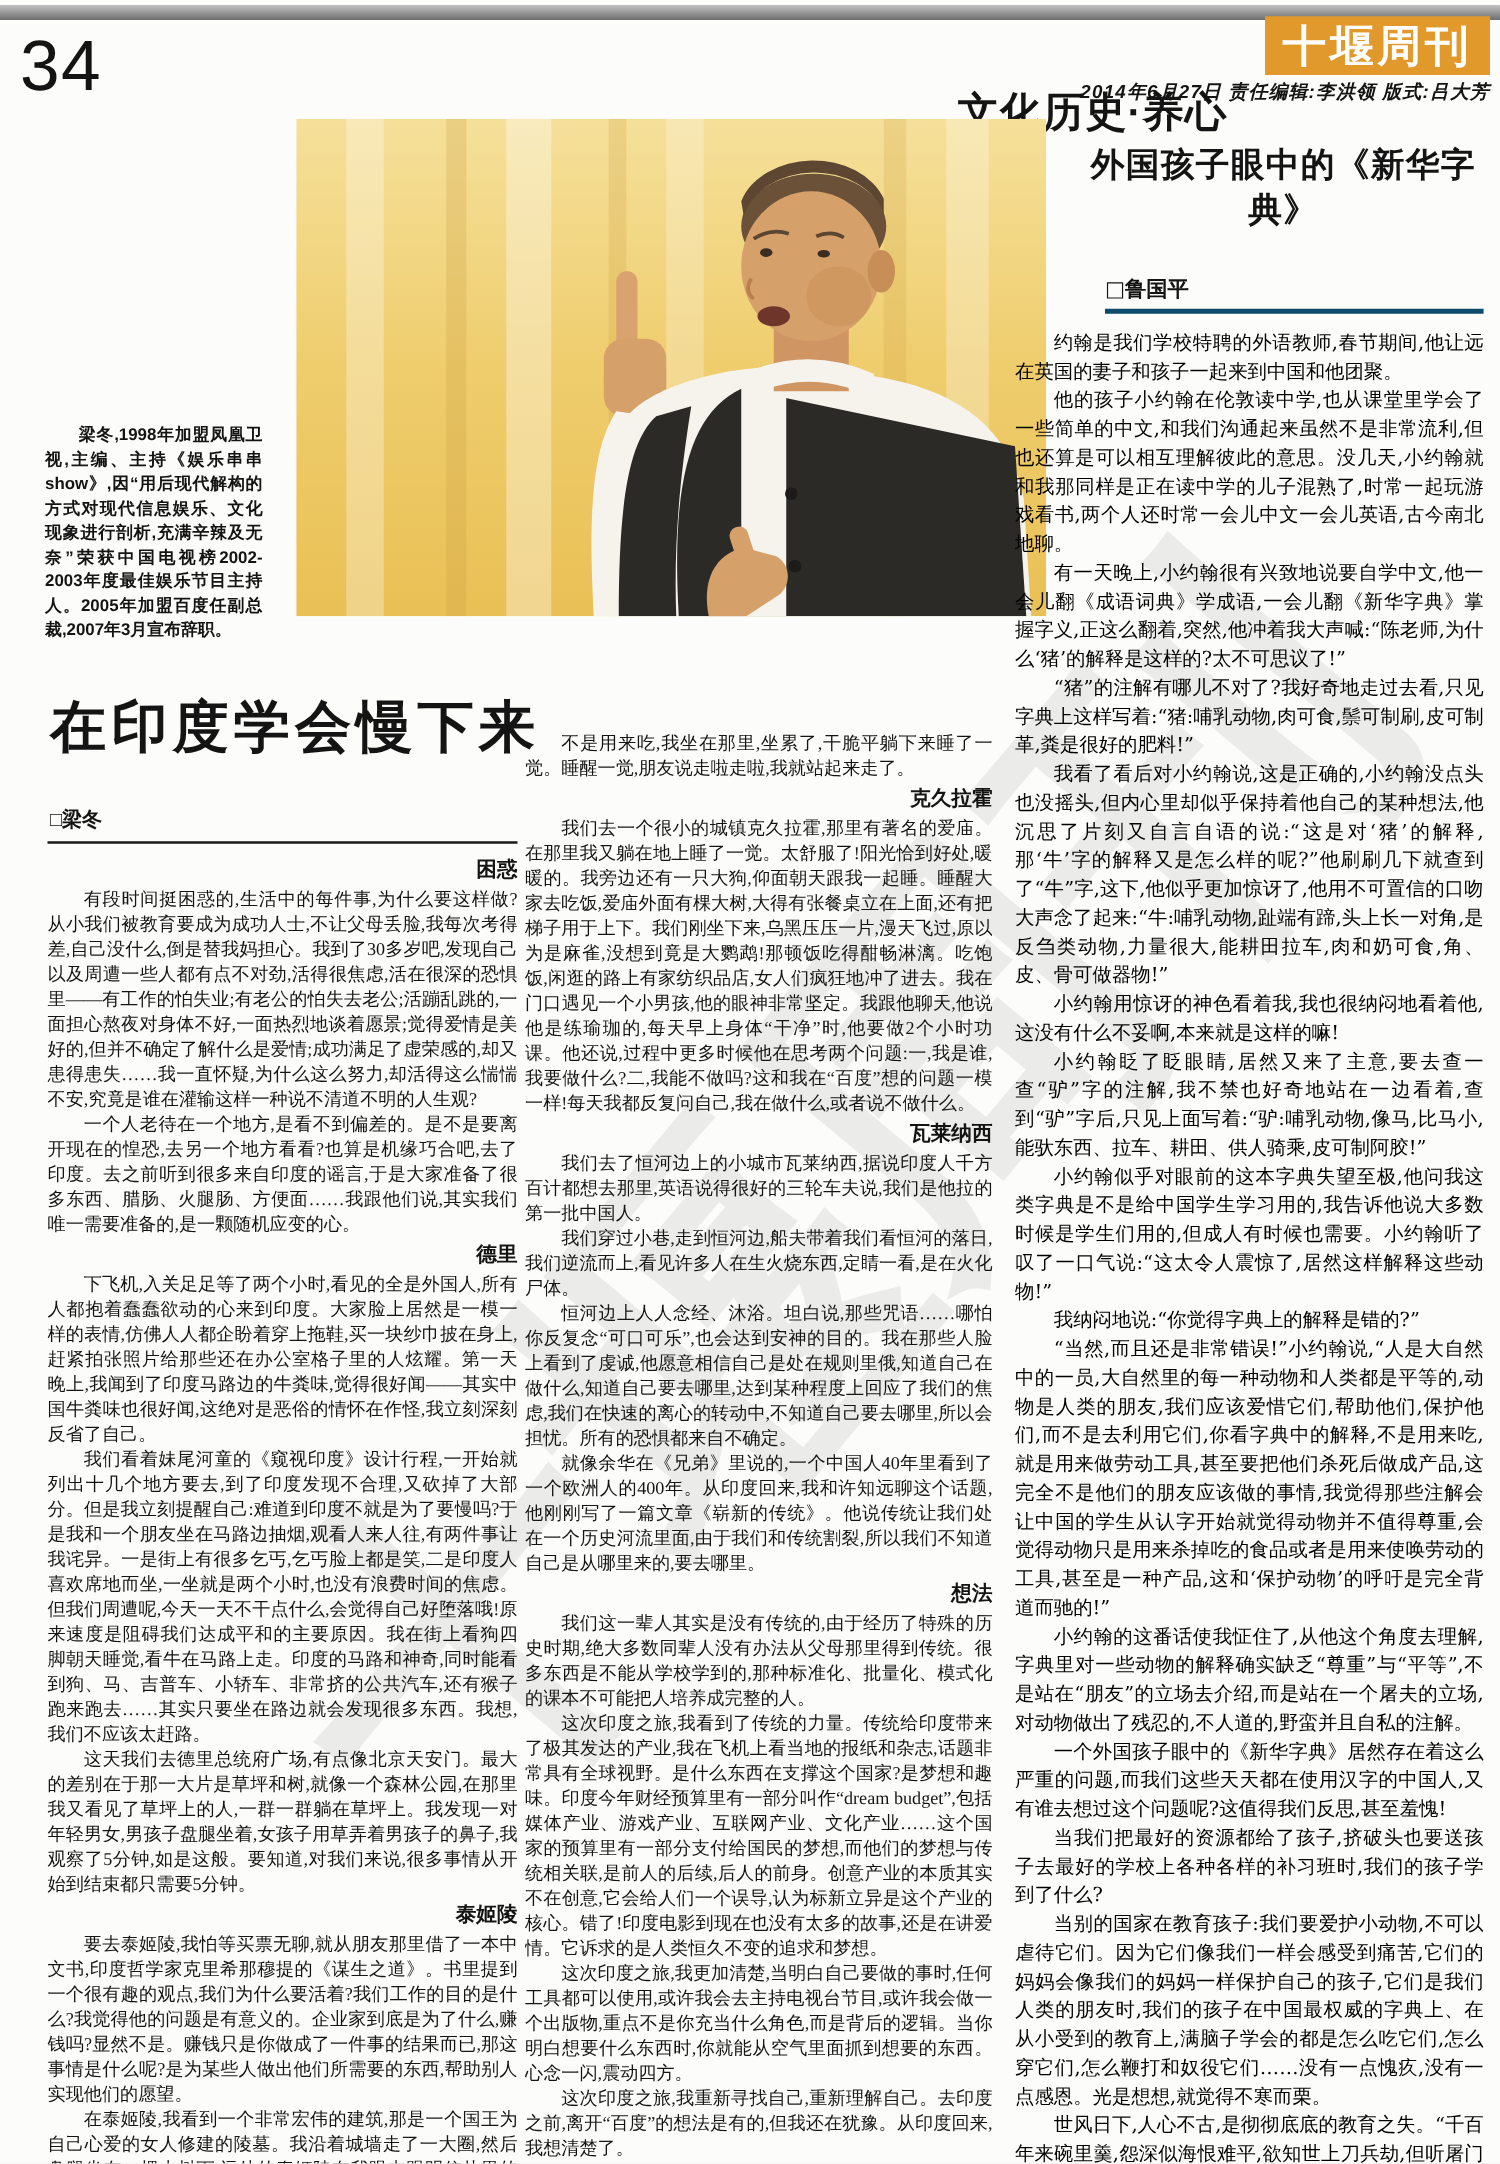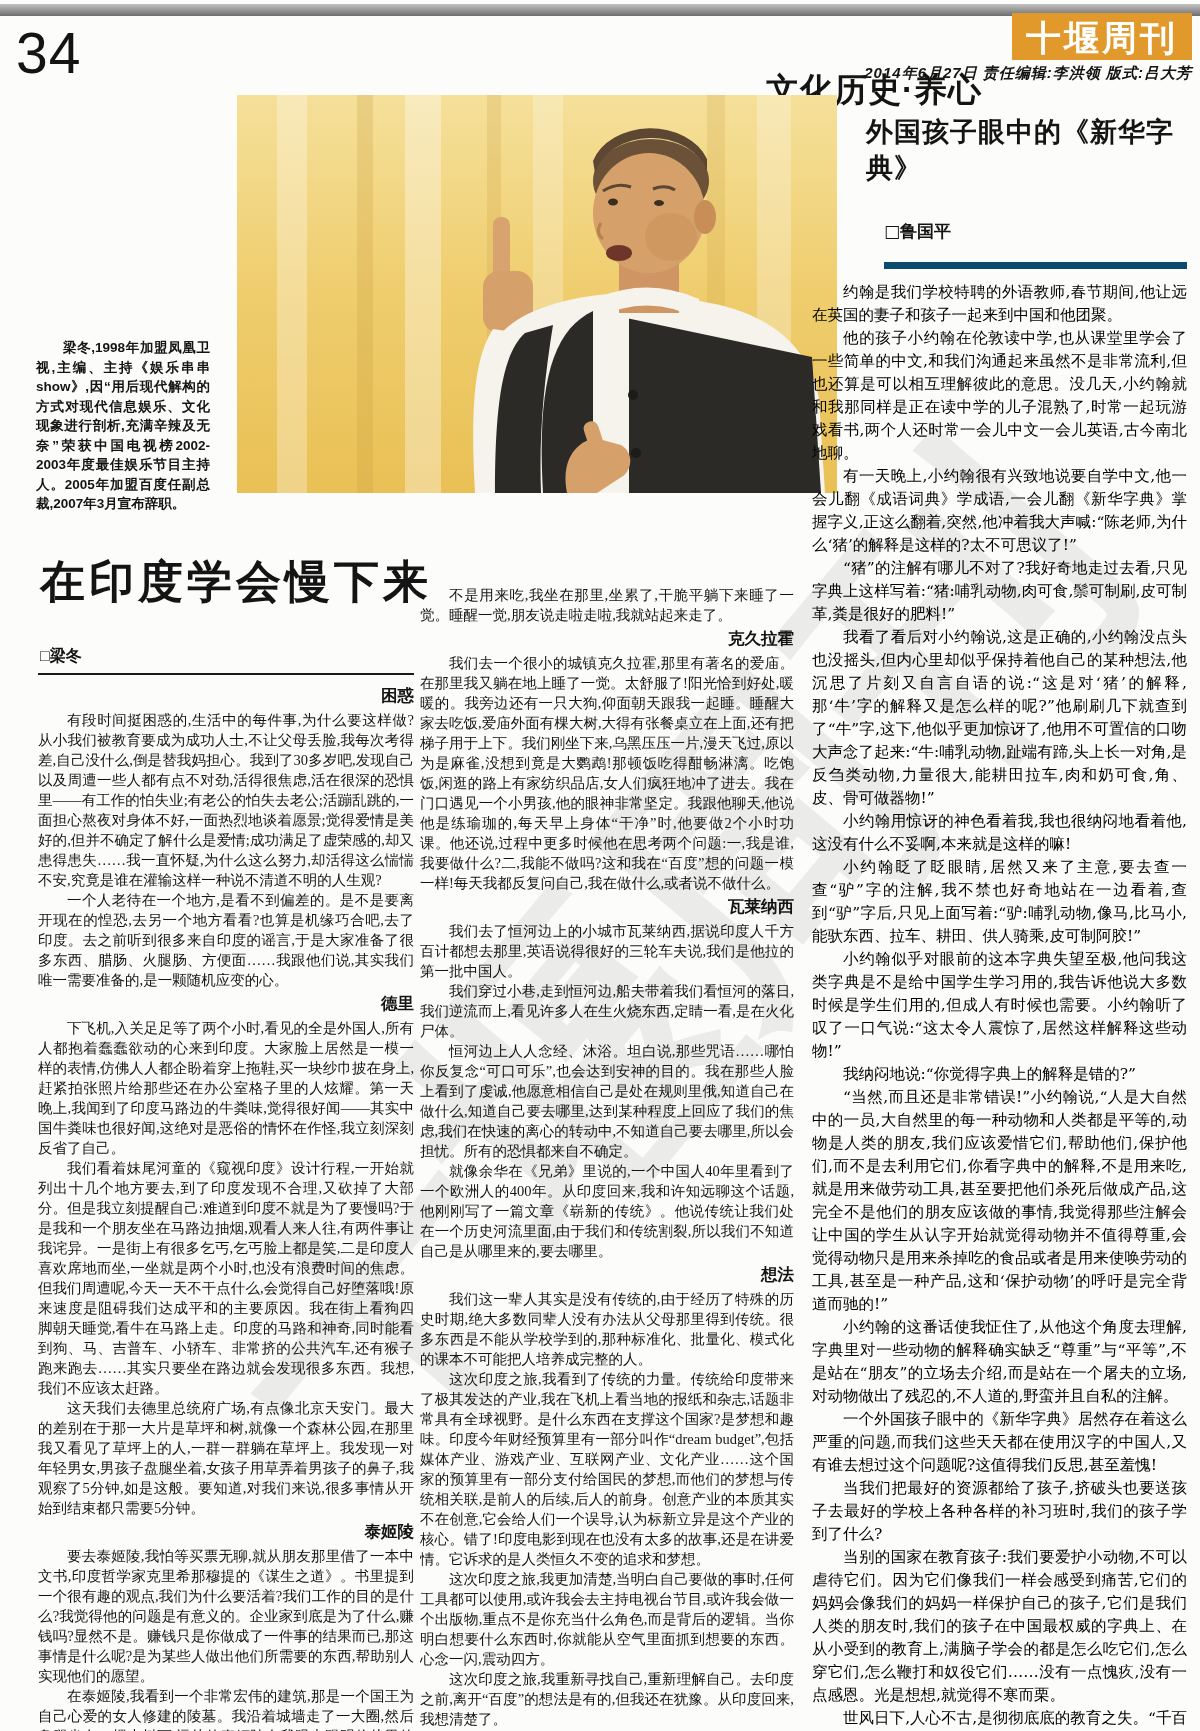--- a/index.html
+++ b/index.html
@@ -30,22 +30,22 @@
   .col{position:absolute;overflow:hidden;}
   .col1{left:38px;top:682px;width:376px;height:1049px;}
   .col2{left:420px;top:585px;width:374px;height:1146px;}
   .col p{margin:0;font-family:"Liberation Serif",serif;font-size:14.5px;line-height:20px;
          text-align:justify;text-indent:2em;}
   .col .sec{margin:3px 0;font-size:16.5px;text-align:right;font-weight:bold;
             font-family:"Liberation Sans",sans-serif;}
 
   .side{position:absolute;left:812px;top:100px;width:375px;height:1631px;overflow:hidden;}
   .side-title{margin:14px 0 0 54px;font-size:27px;font-weight:bold;letter-spacing:1px;
-              font-family:"Liberation Serif",serif;}
-  .side-author{margin:34px 0 0 72px;padding-bottom:19px;border-bottom:7px solid #0c4a6e;
+              font-family:"Liberation Serif",serif;text-align:center;}
+  .side-author{margin:34px 0 0 72px;padding-bottom:4px;border-bottom:4px solid #0c4a6e;
                font-size:17px;font-weight:bold;font-family:"DejaVu Serif",serif;}
   .side p{margin:0;font-family:"DejaVu Serif",serif;font-size:15.5px;line-height:23px;
           text-align:justify;text-indent:2em;color:#000000;}
   .side p.first{margin-top:12px;}
 </style>
 </head>
 <body>
 
 <div class="page">
   <div class="topbar"></div>

